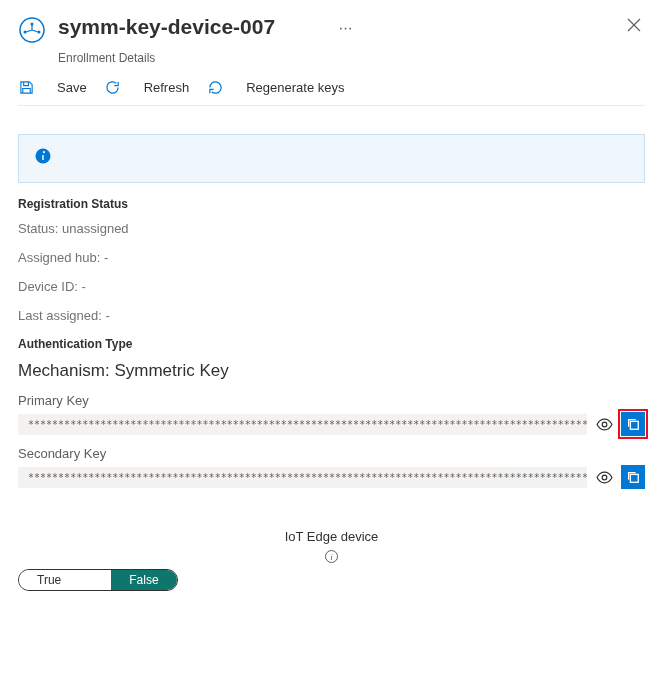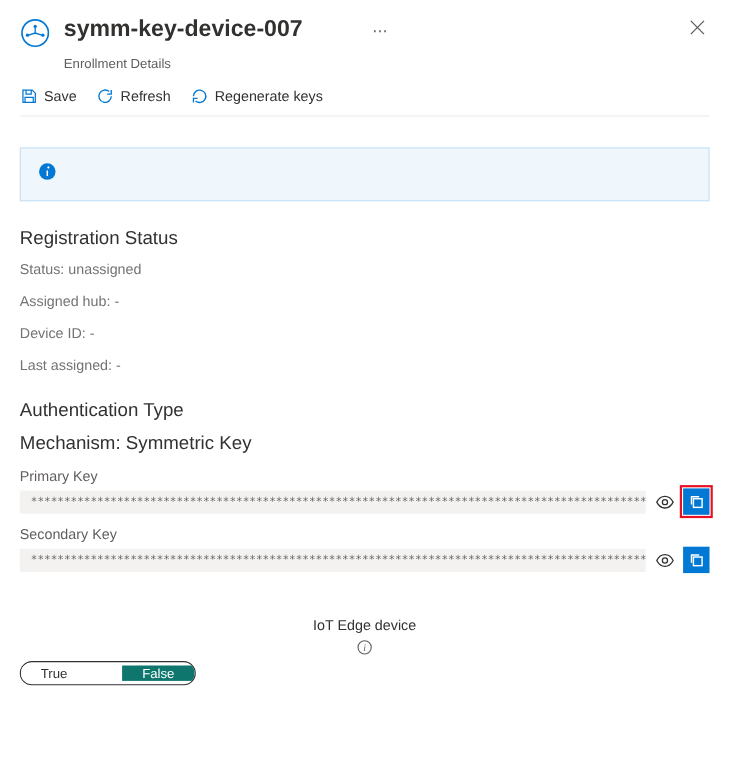--- a/index.html
+++ b/index.html
@@ -20,37 +20,37 @@
     display: flex; align-items: center; justify-content: center;
     margin-right: 12px; margin-top: 2px;
   }
   .header-text { flex: 1; }
   .page-title { font-size: 21px; font-weight: 600; color: #323130; line-height: 1.2; }
   .page-subtitle { font-size: 12px; color: #605e5c; margin-top: 12px; }
   .ellipsis { color: #605e5c; font-size: 14px; margin-left: 10px; align-self: flex-start; margin-top: 6px; cursor: pointer;}
   .close-btn { color: #605e5c; font-size: 18px; cursor: pointer; padding: 2px 4px; align-self: flex-start;}
   
   .toolbar { display: flex; gap: 18px; margin-top: 14px; padding-bottom: 10px; border-bottom: 1px solid #edebe9; }
-  .toolbar-item { display: flex; align-items: center; gap: 6px; font-size: 13px; color: #323130; cursor: pointer; }
+  .toolbar-item { display: flex; align-items: center; gap: 23px; font-size: 13px; color: #323130; cursor: pointer; }
   .toolbar-item .ticon { width: 16px; height: 16px; display:flex; align-items:center; justify-content:center; color: #0078d4; }
   
   .info-box {
     margin-top: 28px;
     background: #eff6fc;
     border: 1px solid #c7e0f4;
     padding: 12px 16px;
     display: flex;
     gap: 12px;
     font-size: 13px;
     color: #323130;
     line-height: 1.45;
   }
   .info-box .iicon { flex-shrink: 0; margin-top: 1px; }
   
-  .section-heading { font-weight: 400; font-size: 17px; margin-top: 24px; margin-bottom: 10px; }
+  .section-heading { font-weight: 700; font-size: 12px; margin-top: 14px; margin-bottom: 10px; }
   .field-line { font-size: 13px; margin-bottom: 14px; color: #737373;}
   .sub-text { font-size: 17px; color: #323130; margin-bottom: 12px; }
   
   .key-label { font-size: 13px; color: #605e5c; margin-top: 10px; margin-bottom: 4px;}
   .key-row { display: flex; align-items: center; gap: 8px; }
   .key-box {
     flex: 1; background: #f3f2f1; padding: 5px 10px;
     font-family: Consolas, monospace; font-size: 10px; color: #605e5c;
     letter-spacing: 0px; overflow: hidden; white-space: nowrap;
   }
@@ -69,21 +69,20 @@
     font-size: 9px; color: #605e5c; font-style: italic; font-family: Georgia, serif;
   }
   
   .pill-toggle {
     display: inline-flex;
     border: 1px solid #323130;
     border-radius: 14px;
     overflow: hidden;
     margin-top: 6px;
     height: 22px;
-    align-items: center;
   }
   .pill-option {
     padding: 0 18px;
     font-size: 12px;
     display: flex; align-items:center;
     cursor: pointer;
     color: #323130;
     background: #fff;
   }
   .pill-option.selected { background: #0f766e; color: #fff; margin-left: 32px; }

